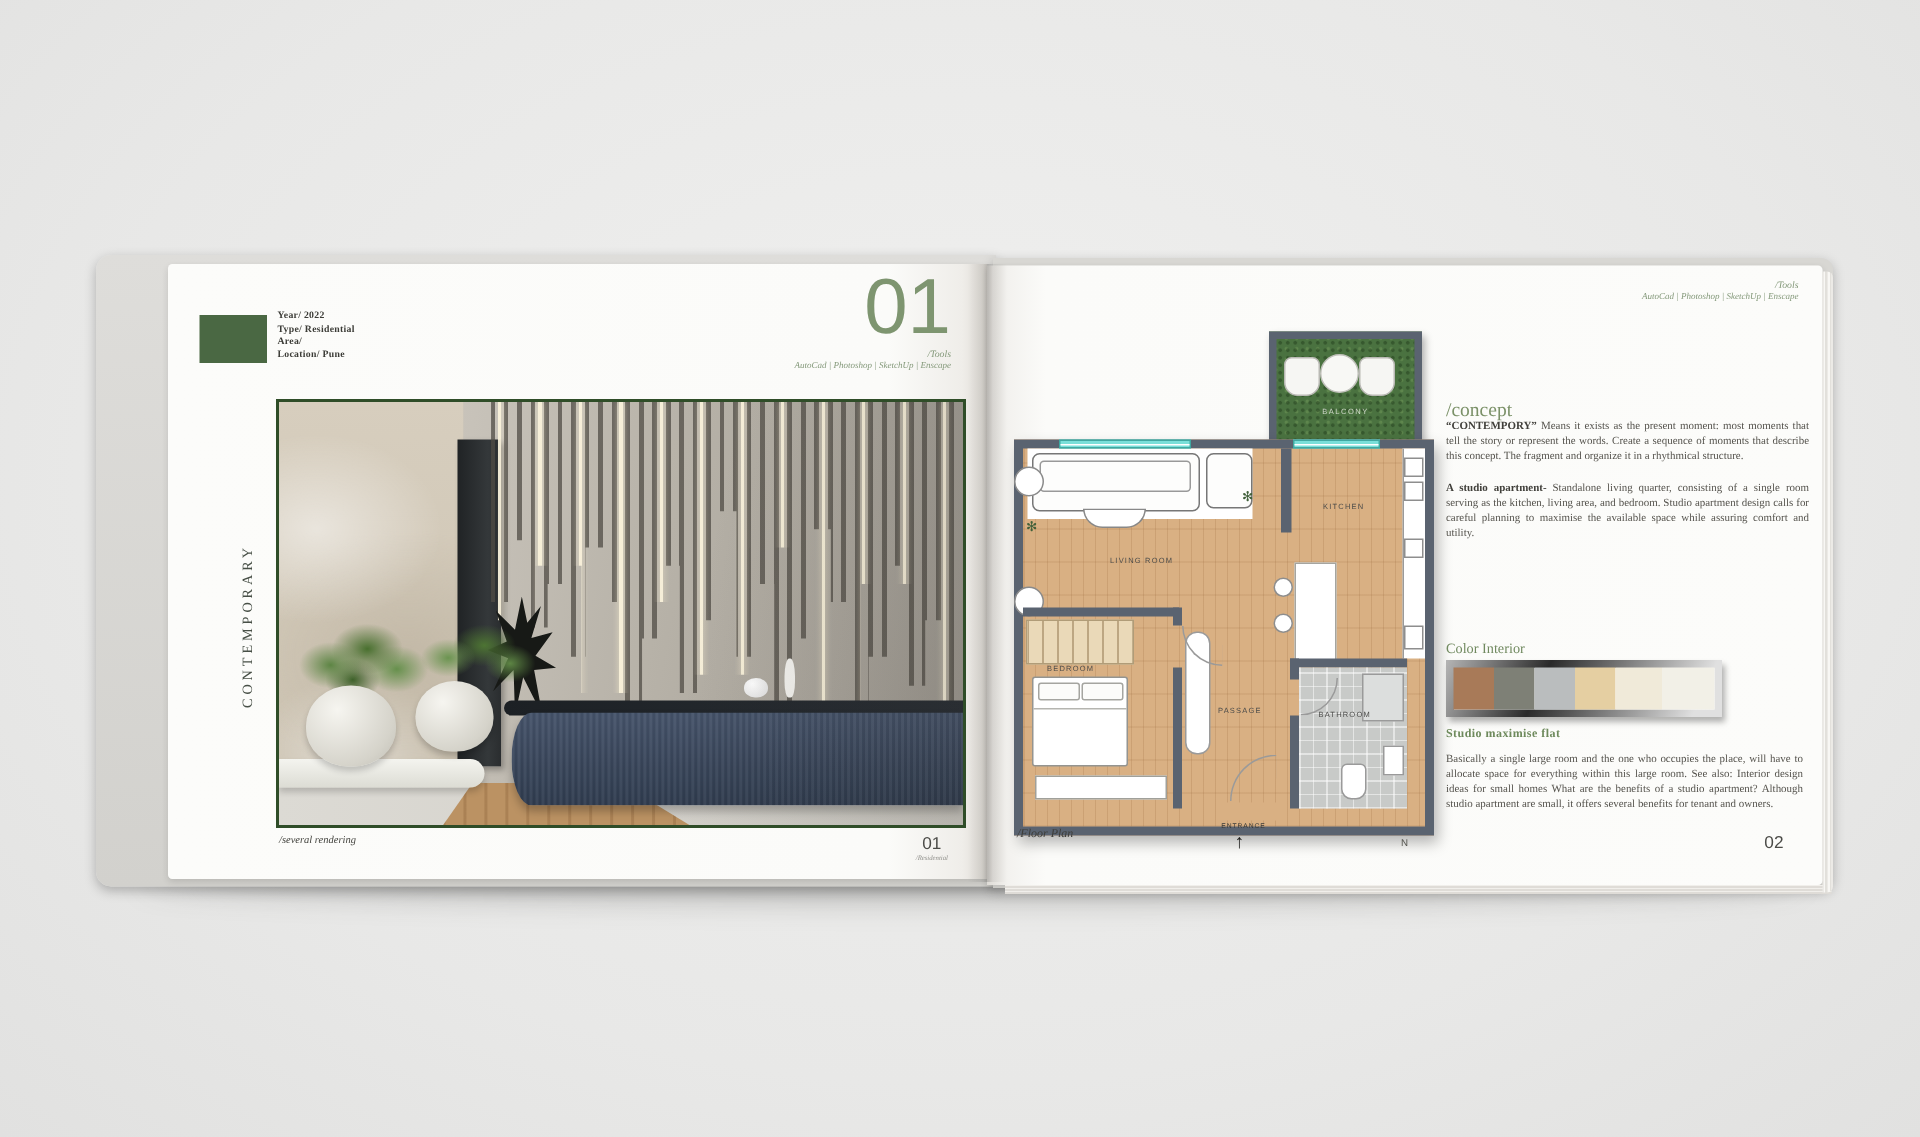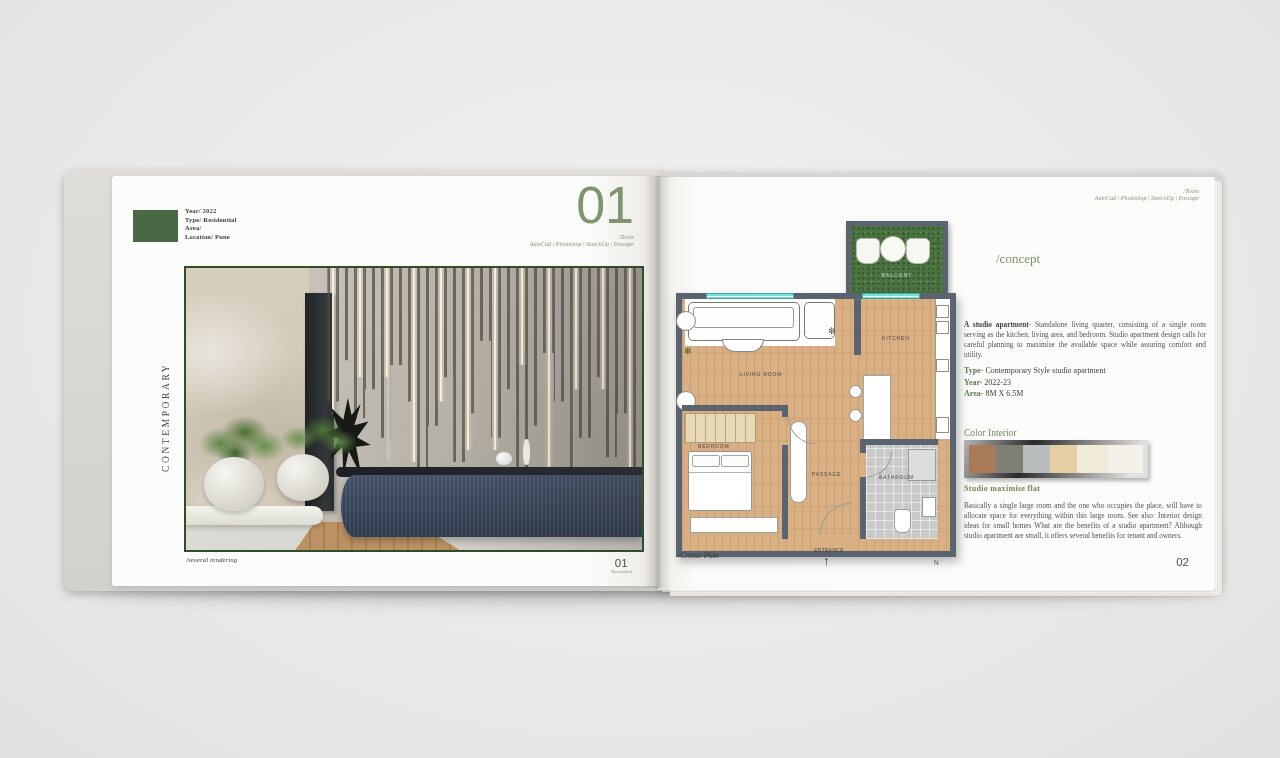--- a/index.html
+++ b/index.html
@@ -128,21 +128,21 @@
   .window::after{content:"";position:absolute;left:0;right:0;top:2px;border-top:1px solid #fff;}
   .win1{left:24px;top:-6px;width:88px;} .win2{left:180px;top:-6px;width:58px;}
   .room-label{position:absolute;font-size:5px;letter-spacing:.8px;color:#4c4c4a;white-space:nowrap;}
   .rl-living{left:58px;top:72px;} .rl-kitchen{left:200px;top:36px;} .rl-bedroom{left:16px;top:144px;}
   .rl-passage{left:130px;top:172px;} .rl-bathroom{left:197px;top:175px;}
   .plan-caption{position:absolute;left:2px;top:330px;font-family:"Liberation Serif",serif;font-style:italic;font-size:8px;color:#3e3e3a;}
   .entrance-label{position:absolute;left:118px;top:327px;width:70px;text-align:center;font-size:4.5px;letter-spacing:.6px;color:#3a3a38;}
   .north-arrow{position:absolute;left:147px;top:332px;font-size:13px;font-weight:bold;color:#1e1e1c;font-family:"Liberation Sans",sans-serif;}
   .compass{position:absolute;left:258px;top:338px;font-size:6.5px;color:#55554f;}
   
-  .concept-h{position:absolute;left:306px;top:74px;font-size:13px;color:#7b9168;margin-left:32px;}
+  .concept-h{position:absolute;left:306px;top:88px;font-size:13px;color:#7b9168;}
   .para{position:absolute;font-size:7.3px;line-height:9.8px;text-align:justify;color:#55534d;}
   .para b{color:#403f3a;}
   .para1{left:306px;top:95px;width:242px;}
   .para2{left:306px;top:136px;width:242px;}
   .specs{position:absolute;left:306px;top:188px;font-size:8px;line-height:11.5px;color:#403f3a;}
   .specs b{color:#5d7a4d;}
   .palette-h{position:absolute;left:306px;top:251px;font-size:9.5px;color:#718a60;}
   .palette{position:absolute;left:306px;top:263px;width:184px;height:38px;display:flex;border:5px solid transparent;
     background:linear-gradient(#fff,#fff) padding-box,linear-gradient(115deg,#b5b5b5,#2a2a2a 35%,#7c7c7c 60%,#e0e0e0 90%) border-box;
     box-shadow:2px 3px 4px rgba(0,0,0,.3);box-sizing:border-box;}
@@ -262,34 +262,30 @@
         <div class="entr-gap"></div>
         <div class="window win1"></div>
         <div class="window win2"></div>
         <span class="room-label rl-living">LIVING ROOM</span>
         <span class="room-label rl-kitchen">KITCHEN</span>
         <span class="room-label rl-bedroom">BEDROOM</span>
         <span class="room-label rl-passage">PASSAGE</span>
         <span class="room-label rl-bathroom">BATHROOM</span>
       </div>
 
-      <div class="plan-caption">/Create Plan</div>
+      <div class="plan-caption">/Floor Plan</div>
       <div class="entrance-label">ENTRANCE</div>
       <div class="north-arrow">↑</div>
       <div class="compass">N</div>
     </div>
 
     <div class="concept-h">/concept</div>
+    <p class="para para1"><b>“CONTEMPORY”</b><span> Means it exists as the present moment: most moments that tell the story or represent the words. Create a sequence of moments that describe this concept. The fragment and organize it in a rhythmical structure.</span></p>
     <p class="para para2"><b>A studio apartment-</b><span> Standalone living quarter, consisting of a single room serving as the kitchen, living area, and bedroom. Studio apartment design calls for careful planning to maximise the available space while assuring comfort and utility.</span></p>
 
-    <div class="specs">
-      <div><b>Type-</b><span> Contemporary Style studio apartment</span></div>
-      <div><b>Year-</b><span> 2022-23</span></div>
-      <div><b>Area-</b><span> 8M X 6.5M</span></div>
-    </div>
 
     <div class="palette-h">Color Interior</div>
     <div class="palette">
       <div class="swatch" style="background: rgb(168, 122, 88);"></div>
       <div class="swatch" style="background: rgb(126, 128, 118);"></div>
       <div class="swatch" style="background: rgb(186, 189, 190);"></div>
       <div class="swatch" style="background: rgb(229, 207, 162);"></div>
       <div class="swatch w5" style="background: rgb(240, 234, 217);"></div>
       <div class="swatch w6" style="background: rgb(242, 240, 231);"></div>
     </div>

